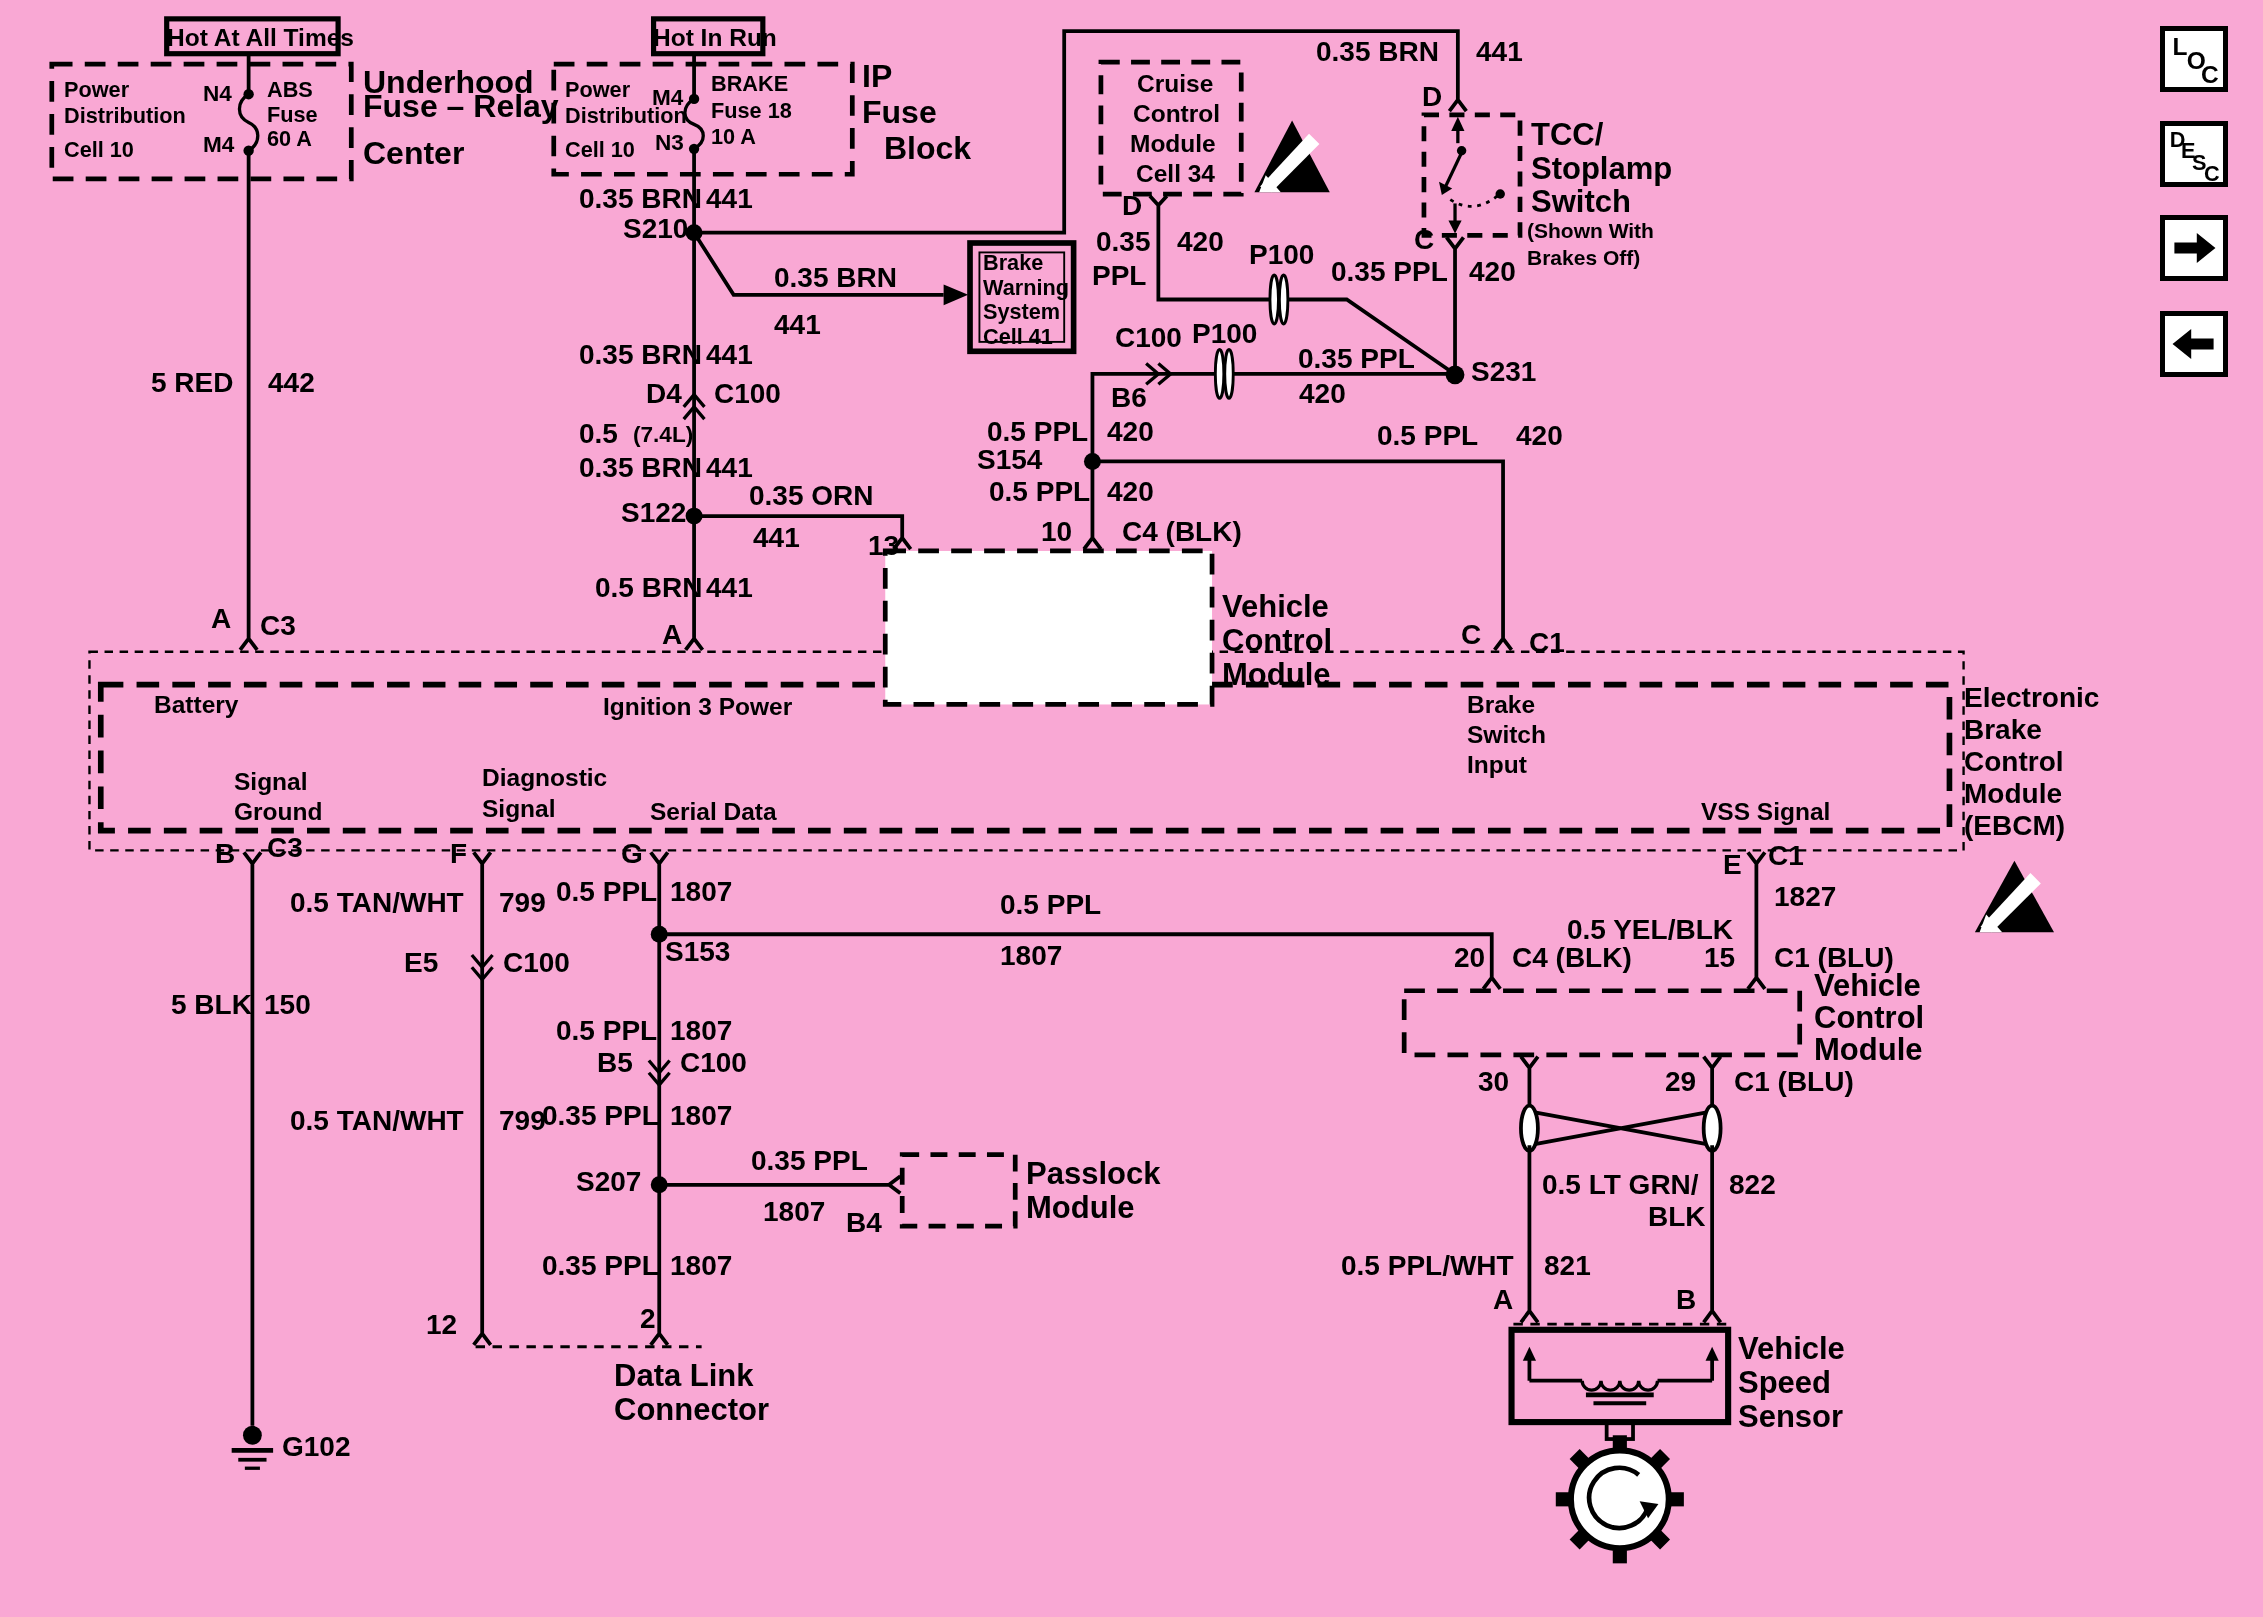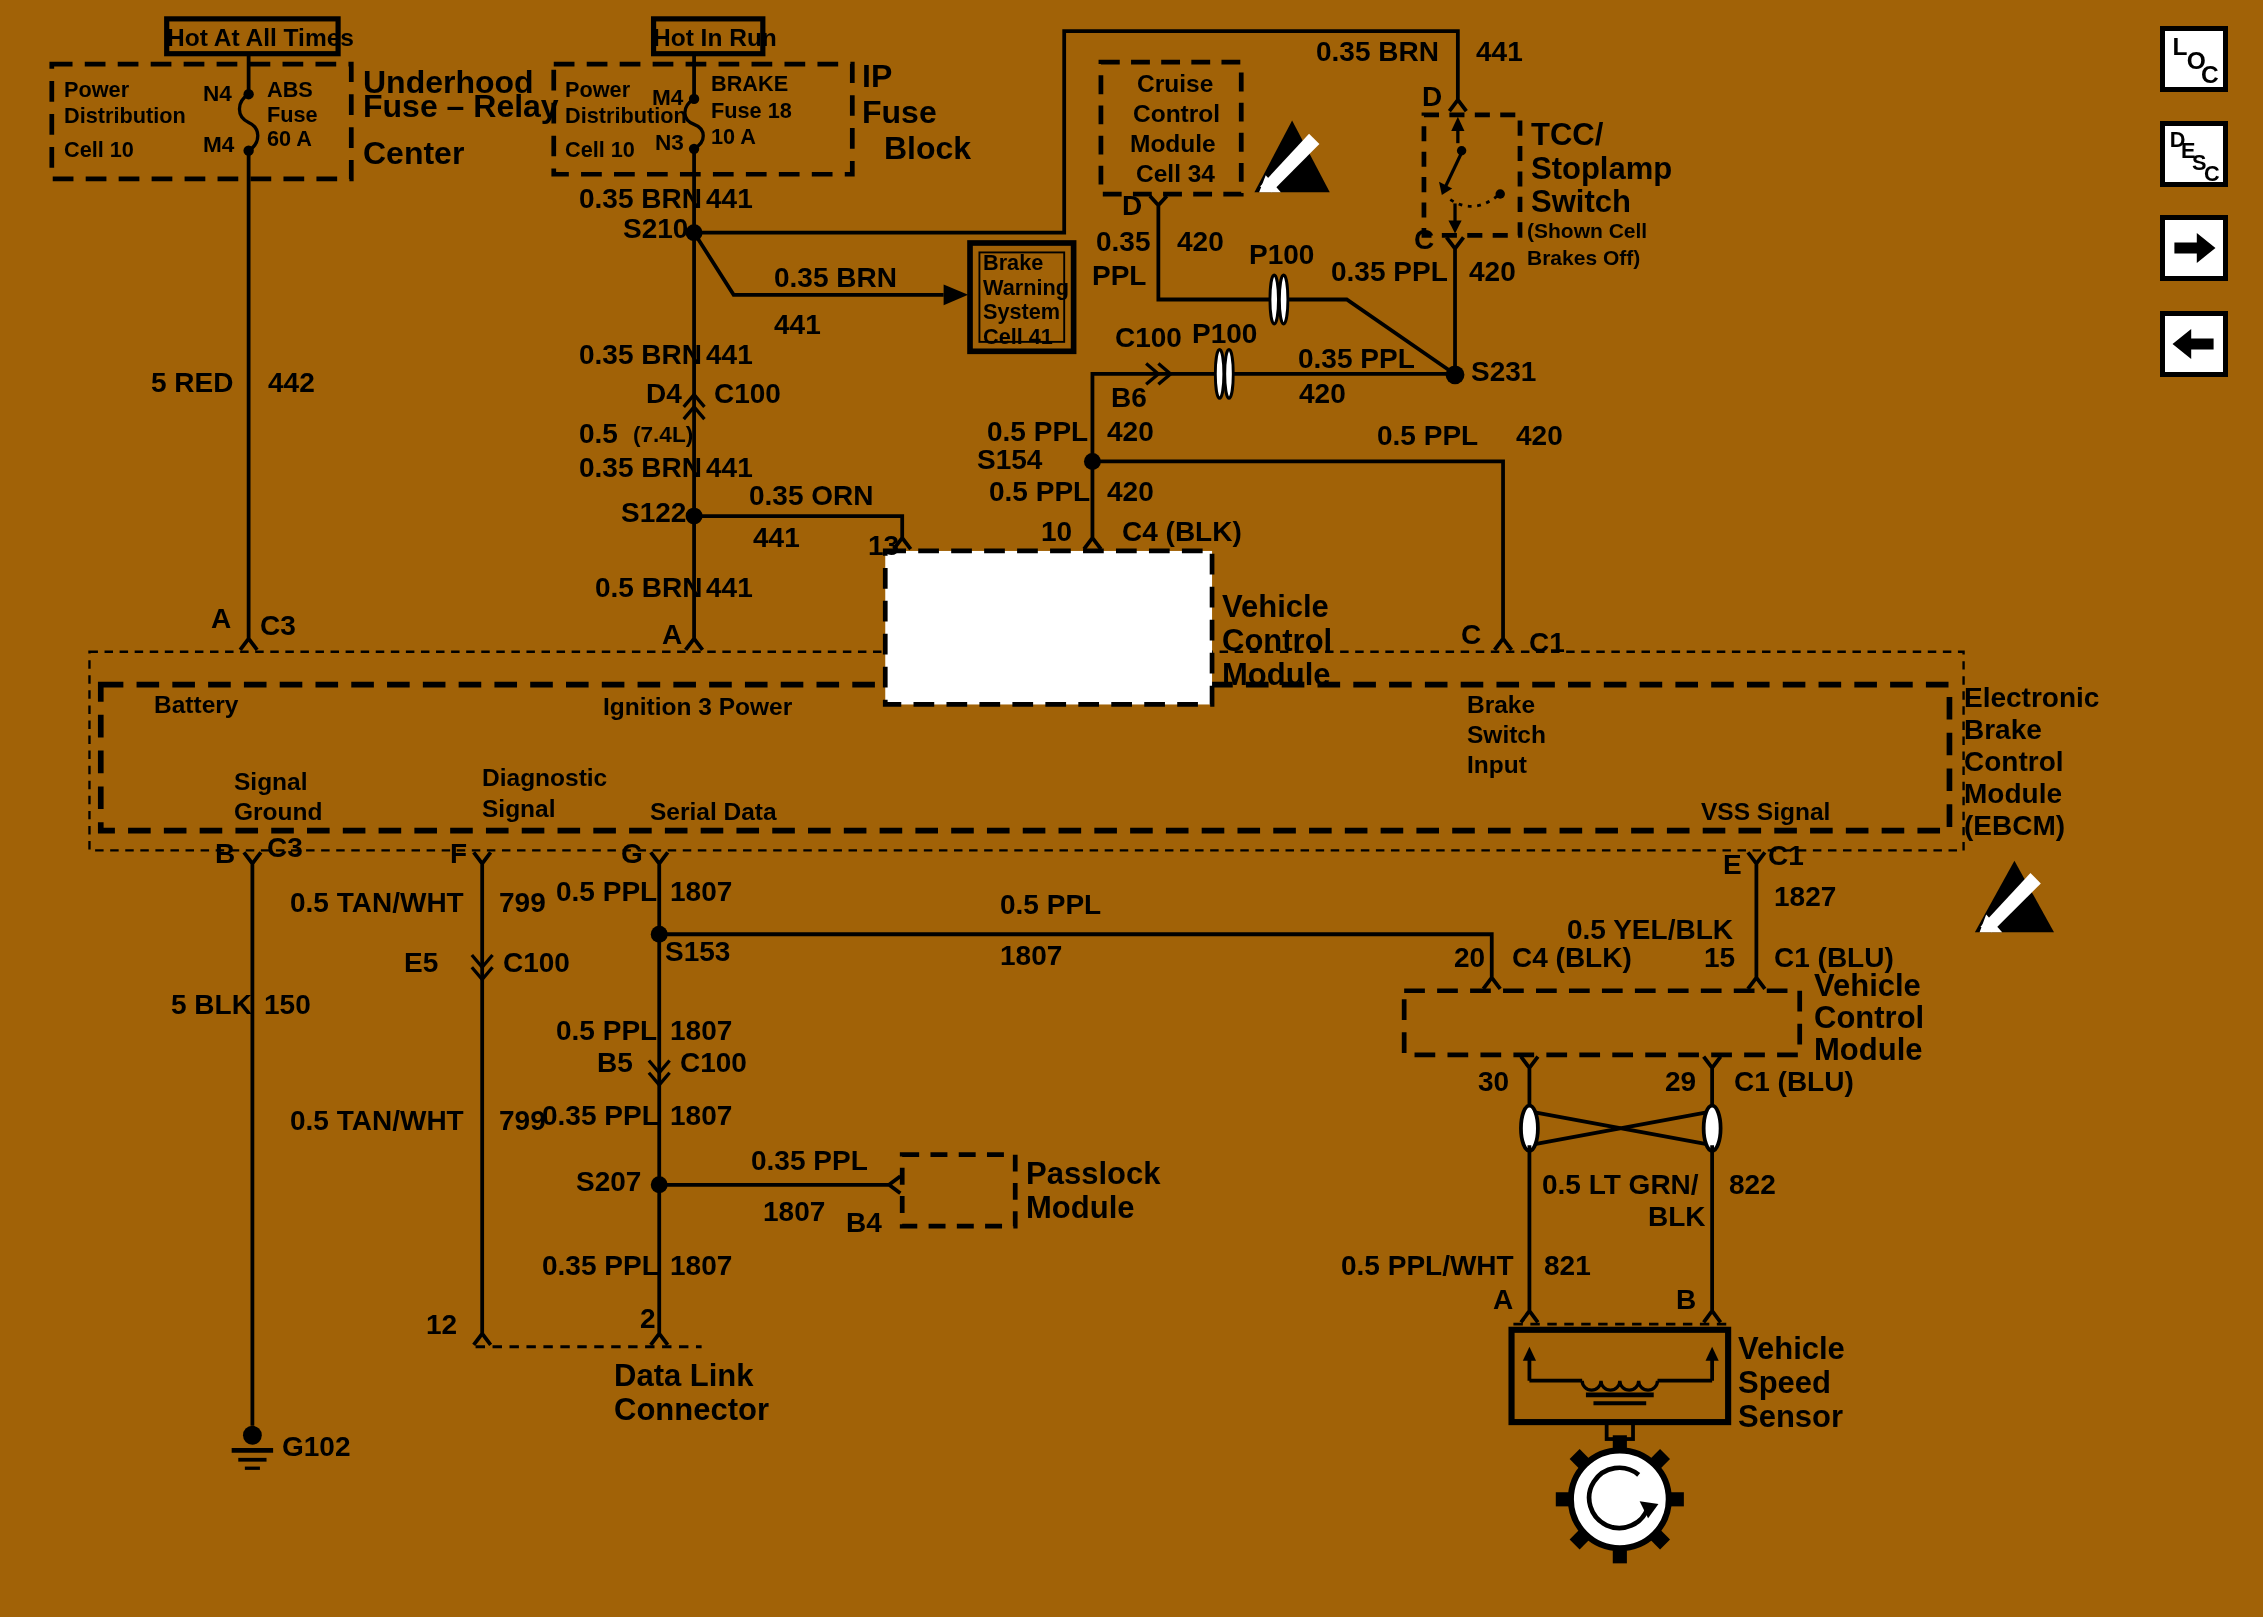--- a/index.html
+++ b/index.html
@@ -1,16 +1,16 @@
 <!DOCTYPE html>
 <html style="font-size:15px"><head>
 <meta charset="utf-8">
 <style>
   html,body{margin:0;padding:0;background:#fff;}
-  #canvas{position:relative;width:2264px;height:1618px;background:#a16207;overflow:hidden;
+  #canvas{position:relative;width:2264px;height:1618px;background:#f9a8d4;overflow:hidden;
           font-family:"Liberation Sans",sans-serif;}
   svg.layer{position:absolute;left:0;top:0;z-index:1;}
   .lbl{position:absolute;z-index:2;font-family:"Liberation Sans",sans-serif;font-weight:bold;
        color:#000;white-space:nowrap;font-size:28px;line-height:1;}
   .fs22{font-size:21px}.fs23{font-size:21.7px}.fs24{font-size:22.6px}
   .fs26{font-size:24.5px}.fs33{font-size:31px}.fs34{font-size:32px}
   .ctr{text-align:center}
   .btn{position:absolute;z-index:3;width:58px;height:56px;border:5.6px solid #000;background:#fff;cursor:pointer;}
   .btn .dl{position:absolute;font-weight:bold;color:#000;font-family:"Liberation Sans",sans-serif;}
 </style>
@@ -230,21 +230,21 @@
 <div class="lbl" style="left:1331px;top:258px">0.35 PPL</div>
 <div class="lbl" style="left:1469px;top:258px">420</div>
 <div class="lbl" style="left:1298px;top:345px">0.35 PPL</div>
 <div class="lbl" style="left:1299px;top:380px">420</div>
 <div class="lbl" style="left:1471px;top:358px">S231</div>
 
 <div class="lbl" style="left:1422px;top:83px">D</div>
 <div class="lbl fs33" style="left:1531px;top:119px">TCC/</div>
 <div class="lbl fs33" style="left:1531px;top:153px">Stoplamp</div>
 <div class="lbl fs33" style="left:1531px;top:186px">Switch</div>
-<div class="lbl fs22" style="left:1527px;top:220px">(Shown Cell</div>
+<div class="lbl fs22" style="left:1527px;top:220px">(Shown With</div>
 <div class="lbl fs22" style="left:1527px;top:247px">Brakes Off)</div>
 <div class="lbl" style="left:1414px;top:226px">C</div>
 
 <div class="lbl" style="left:987px;top:418px">0.5 PPL</div>
 <div class="lbl" style="left:1107px;top:418px">420</div>
 <div class="lbl" style="left:977px;top:446px">S154</div>
 <div class="lbl" style="left:989px;top:478px">0.5 PPL</div>
 <div class="lbl" style="left:1107px;top:478px">420</div>
 <div class="lbl" style="left:1377px;top:422px">0.5 PPL</div>
 <div class="lbl" style="left:1516px;top:422px">420</div>

